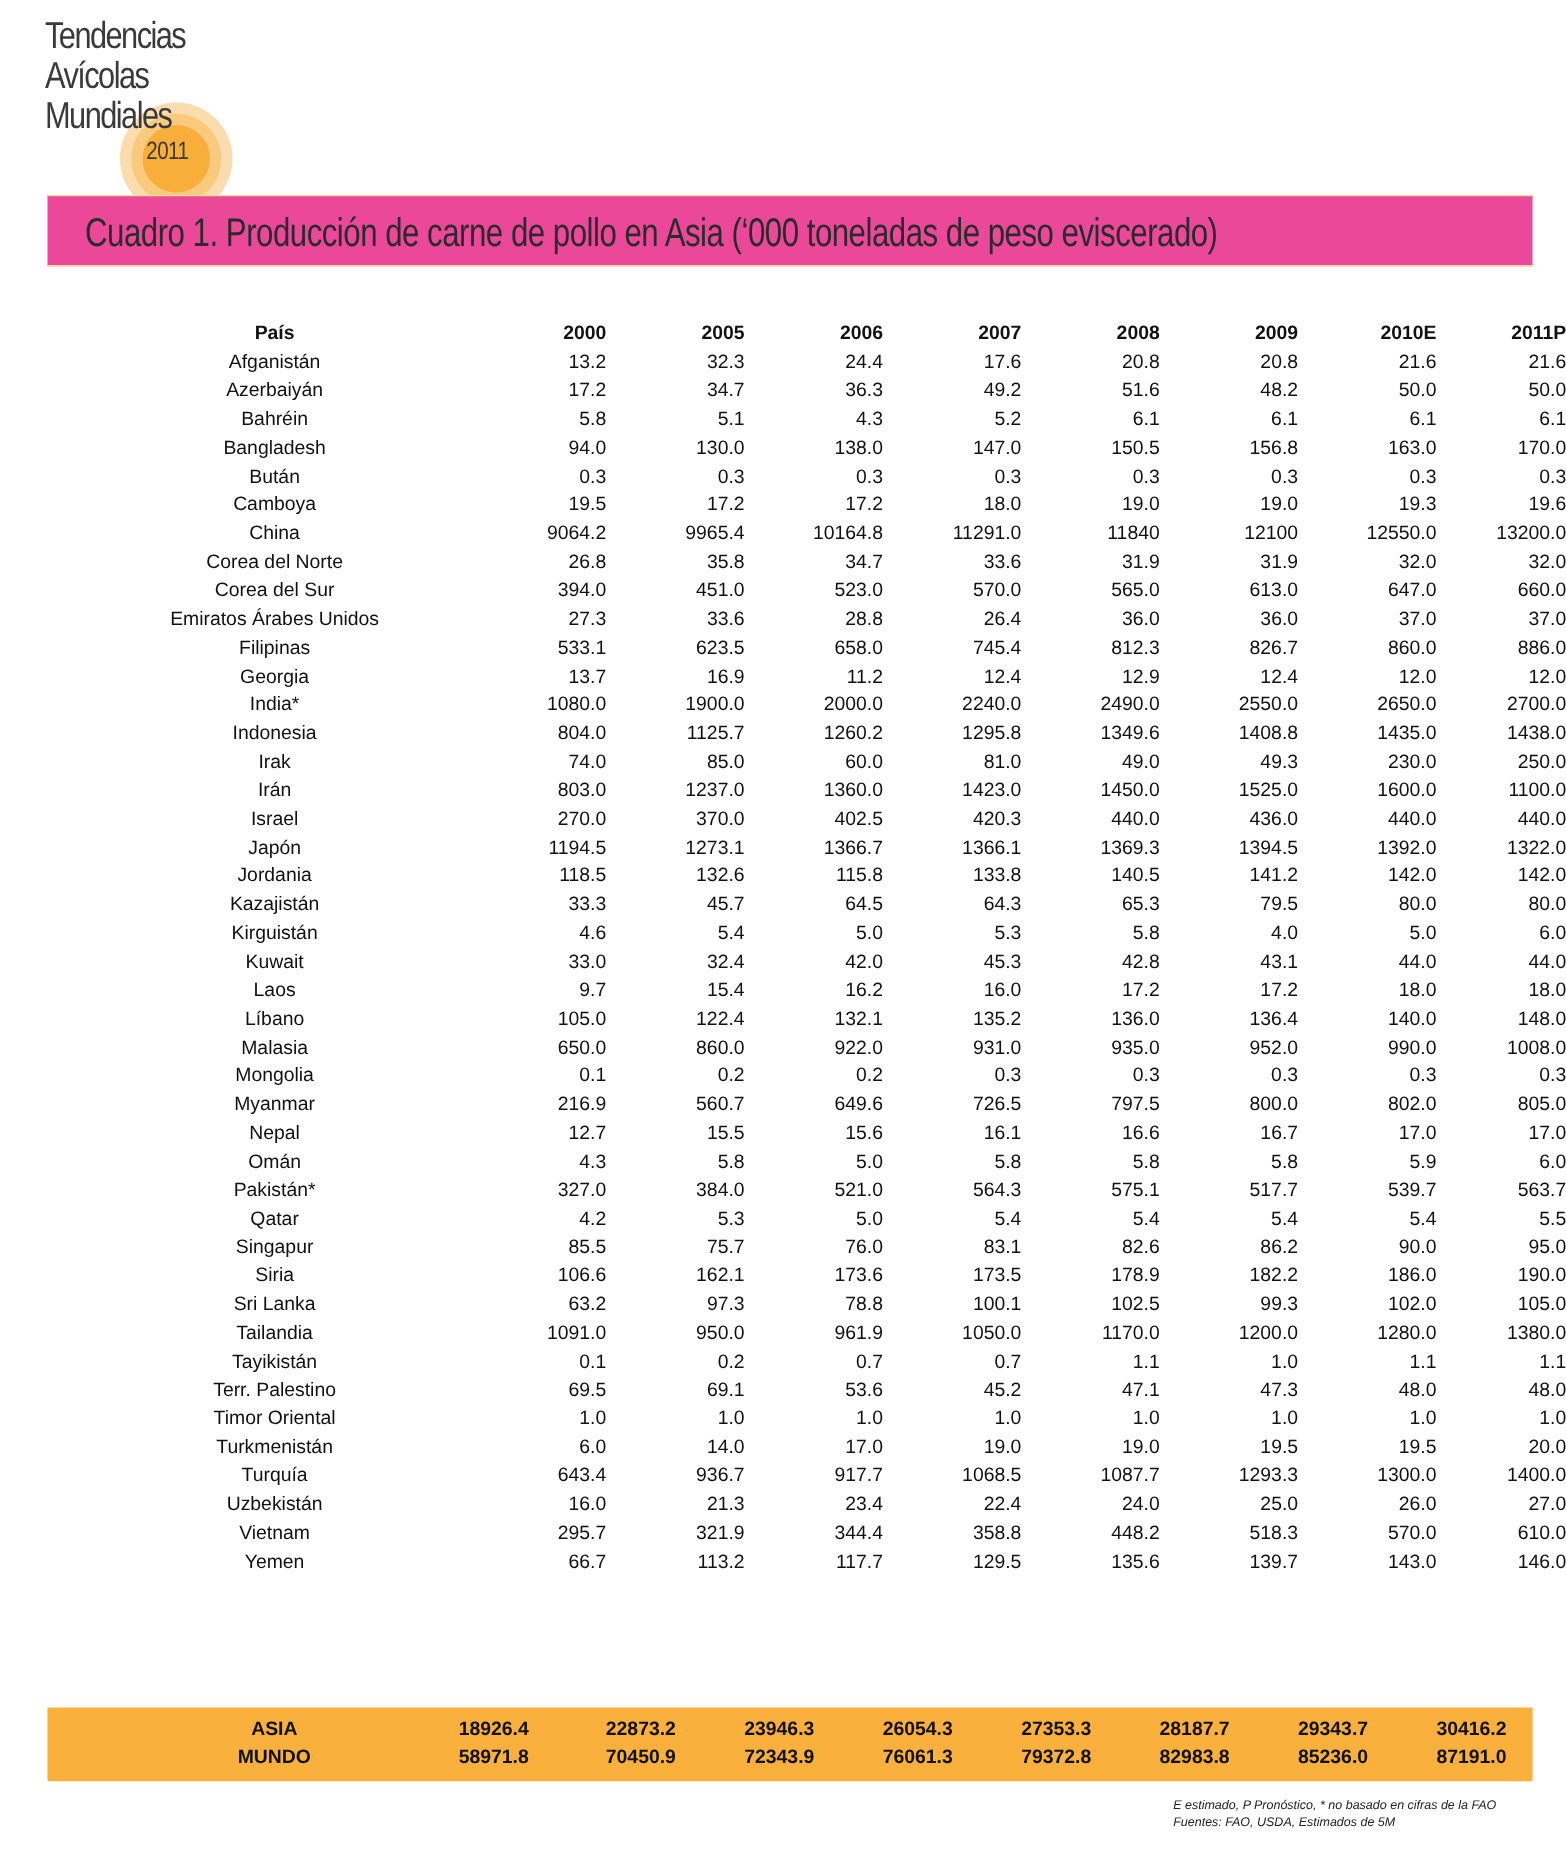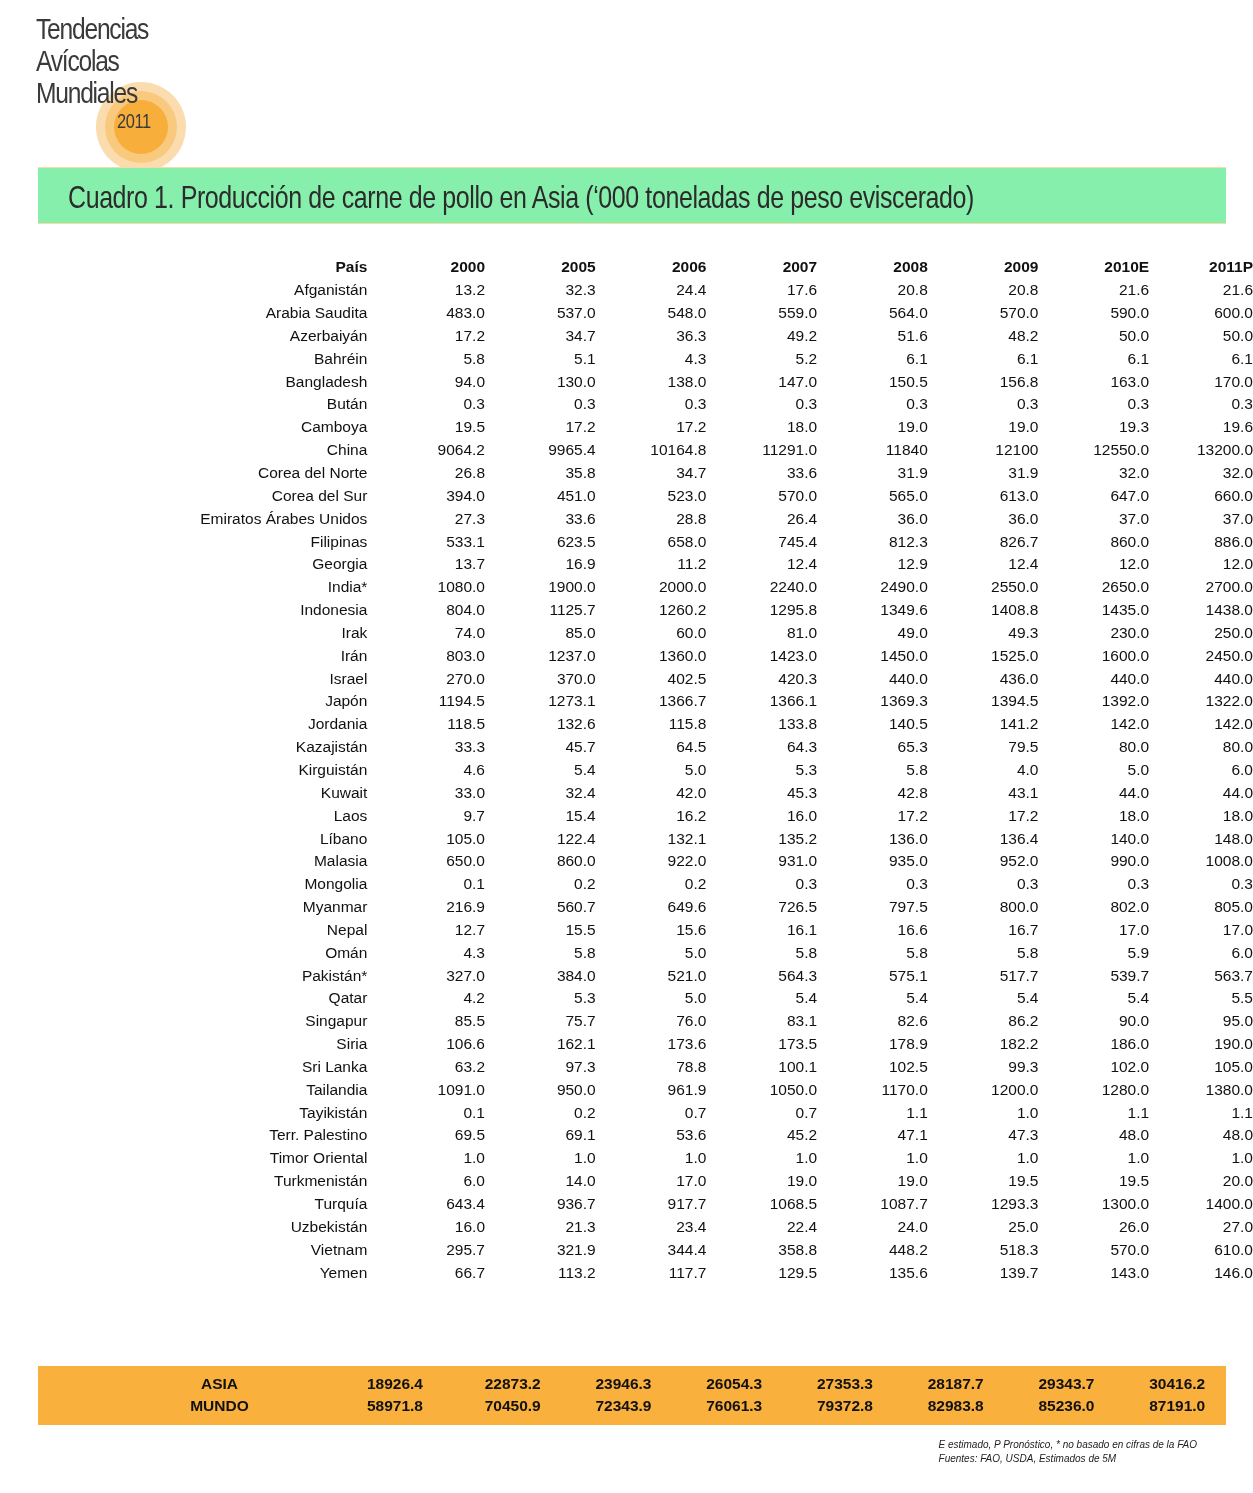--- a/index.html
+++ b/index.html
@@ -19,36 +19,36 @@
   }
   .logo-l1 { top: 0px; }
   .logo-l2 { top: 32px; }
   .logo-l3 { top: 64px; }
   .logo-year {
     position: absolute; left: 81px; top: 96px; font-size: 20px; color: #3a3a3a;
     transform: scaleX(0.82); transform-origin: left top; letter-spacing: -0.5px;
   }
 
   .title-band {
-    position: absolute; left: 38px; top: 167px; width: 1188px; height: 55px;
-    background: #86efac;
+    position: absolute; left: 38px; top: 156px; width: 1188px; height: 55px;
+    background: #ec4899;
     border-top: 1px solid #fcd9a0; border-bottom: 1px solid #fcd9a0;
   }
   .title-text {
     position: absolute; left: 30px; top: 11px; font-size: 32px; color: #2b2b2b;
     white-space: nowrap; transform: scaleX(0.78); transform-origin: left top; letter-spacing: -0.5px;
   }
 
   table.data {
     position: absolute; left: 66px; top: 256px; border-collapse: collapse;
     font-size: 15.5px;
   }
   table.data td, table.data th { padding: 0; height: 22.85px; white-space: nowrap; }
   table.data th { font-weight: bold; text-align: right; }
-  table.data th.country, table.data td.country { text-align: right; width: 296px; padding-left: 6px; }
+  table.data th.country, table.data td.country { text-align: center; width: 296px; padding-left: 6px; }
   table.data .num { text-align: right; }
   .w2000 { width: 118px; }
   .wcol { width: 111px; }
   .wlast { width: 104px; }
 
   .totals-band {
     position: absolute; left: 38px; top: 1366px; width: 1188px; height: 59px; background: #f9b03d;
   }
   table.totals {
     position: absolute; left: 66px; top: 1373px; border-collapse: collapse; font-size: 15.5px; font-weight: bold;
@@ -101,31 +101,20 @@
         <td class="num w2000">13.2</td>
         <td class="num wcol">32.3</td>
         <td class="num wcol">24.4</td>
         <td class="num wcol">17.6</td>
         <td class="num wcol">20.8</td>
         <td class="num wcol">20.8</td>
         <td class="num wcol">21.6</td>
         <td class="num wlast">21.6</td>
       </tr>
       <tr>
-        <td class="country">Arabia Saudita</td>
-        <td class="num w2000">483.0</td>
-        <td class="num wcol">537.0</td>
-        <td class="num wcol">548.0</td>
-        <td class="num wcol">559.0</td>
-        <td class="num wcol">564.0</td>
-        <td class="num wcol">570.0</td>
-        <td class="num wcol">590.0</td>
-        <td class="num wlast">600.0</td>
-      </tr>
-      <tr>
         <td class="country">Azerbaiyán</td>
         <td class="num w2000">17.2</td>
         <td class="num wcol">34.7</td>
         <td class="num wcol">36.3</td>
         <td class="num wcol">49.2</td>
         <td class="num wcol">51.6</td>
         <td class="num wcol">48.2</td>
         <td class="num wcol">50.0</td>
         <td class="num wlast">50.0</td>
       </tr>
@@ -274,21 +263,21 @@
       </tr>
       <tr>
         <td class="country">Irán</td>
         <td class="num w2000">803.0</td>
         <td class="num wcol">1237.0</td>
         <td class="num wcol">1360.0</td>
         <td class="num wcol">1423.0</td>
         <td class="num wcol">1450.0</td>
         <td class="num wcol">1525.0</td>
         <td class="num wcol">1600.0</td>
-        <td class="num wlast">2450.0</td>
+        <td class="num wlast">1100.0</td>
       </tr>
       <tr>
         <td class="country">Israel</td>
         <td class="num w2000">270.0</td>
         <td class="num wcol">370.0</td>
         <td class="num wcol">402.5</td>
         <td class="num wcol">420.3</td>
         <td class="num wcol">440.0</td>
         <td class="num wcol">436.0</td>
         <td class="num wcol">440.0</td>

